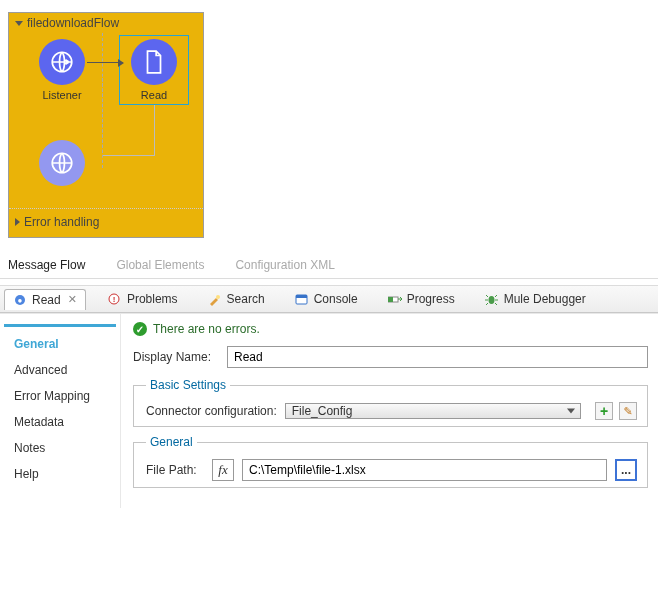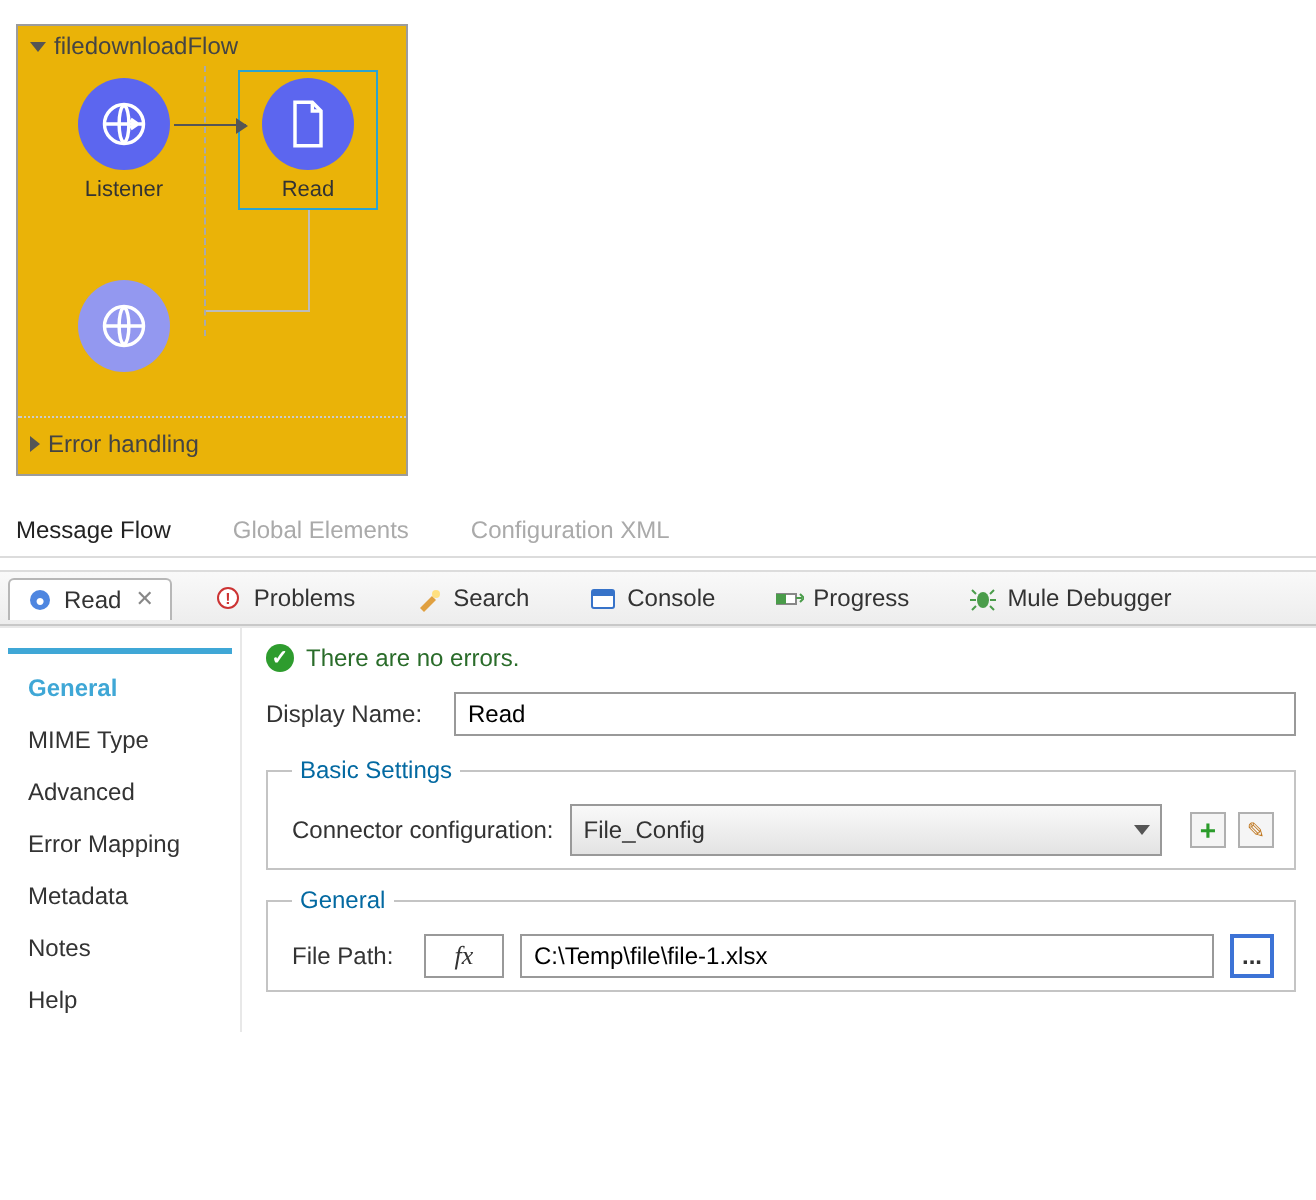--- a/index.html
+++ b/index.html
@@ -47,34 +47,34 @@
 .side li.active { color: #3fa7d6; font-weight: 600; }
 
 .main { flex: 1; border-left: 1px solid #e8e8e8; padding: 8px 10px 20px 12px; }
 .status-row { display: flex; align-items: center; gap: 6px; font-size: 12px; color: #2a6c2a; margin-bottom: 10px; }
 .ok-ic { width: 14px; height: 14px; border-radius: 50%; background: #2e9c2e; color: #fff; display: flex; align-items: center; justify-content: center; font-size: 10px; font-weight: bold; }
 
 .field-row { display: flex; align-items: center; gap: 10px; margin-bottom: 10px; }
 .lbl { font-size: 12px; color: #333; min-width: 84px; }
 .inp { flex: 1; height: 22px; border: 1px solid #999; padding: 2px 6px; font-size: 12px; font-family: inherit; }
 .sel-wrap { position: relative; flex: 1; }
-.sel { width: 100%; height: 26px; border: 1px solid #999; background: linear-gradient(#f9f9f9,#e3e3e3); padding: 2px 20px 2px 6px; font-size: 12px; display: flex; align-items: center; }
+.sel { width: 100%; height: 16px; border: 1px solid #999; background: linear-gradient(#f9f9f9,#e3e3e3); padding: 2px 20px 2px 6px; font-size: 12px; display: flex; align-items: center; }
 .sel-ar { position: absolute; right: 6px; top: 50%; transform: translateY(-50%); width: 0; height: 0; border-left: 4px solid transparent; border-right: 4px solid transparent; border-top: 5px solid #555; }
 
 fieldset { border: 1px solid #c4c4c4; padding: 10px 10px 6px 12px; margin-top: 8px; }
 fieldset legend { font-size: 12px; color: #0369a1; padding: 0 4px; }
 .cc-row { display: flex; align-items: center; gap: 8px; }
 .cc-lbl { font-size: 12px; white-space: nowrap; }
 .cc-btns { display: flex; gap: 6px; margin-left: 6px; }
 .cc-btn { width: 18px; height: 18px; border: 1px solid #b0b0b0; background: #f5f5f5; display: flex; align-items: center; justify-content: center; cursor: pointer; }
 .plus { color: #2b9c2b; font-weight: bold; font-size: 14px; line-height: 1; }
 .pencil { color: #c07820; font-size: 11px; }
 
 .fp-row { display: flex; align-items: center; gap: 8px; }
-.fx { width: 40px; height: 22px; border: 1px solid #999; background: #fff; font-style: italic; font-family: serif; font-size: 13px; display: flex; align-items: center; justify-content: center; }
+.fx { width: 22px; height: 22px; border: 1px solid #999; background: #fff; font-style: italic; font-family: serif; font-size: 13px; display: flex; align-items: center; justify-content: center; }
 .dots { width: 22px; height: 22px; border: 2px solid #3d73d6; background: #fff; font-size: 12px; display: flex; align-items: center; justify-content: center; cursor: pointer; font-weight: bold; }
 </style>
 </head>
 <body>
 
 <div class="canvas">
   <div class="flow-box">
     <div class="flow-title">
       <span class="tri-down"></span>
       <span>filedownloadFlow</span>
@@ -189,21 +189,20 @@
       </span>
     <span>Mule Debugger</span>
   </div>
 </div>
 
 <div class="editor-body">
   <div class="side">
     <div class="side-top"></div>
     <ul>
       <li class="active">General</li>
-      <li>MIME Type</li>
       <li>Advanced</li>
       <li>Error Mapping</li>
       <li>Metadata</li>
       <li>Notes</li>
       <li>Help</li>
     </ul>
   </div>
 
   <div class="main">
     <div class="status-row">

